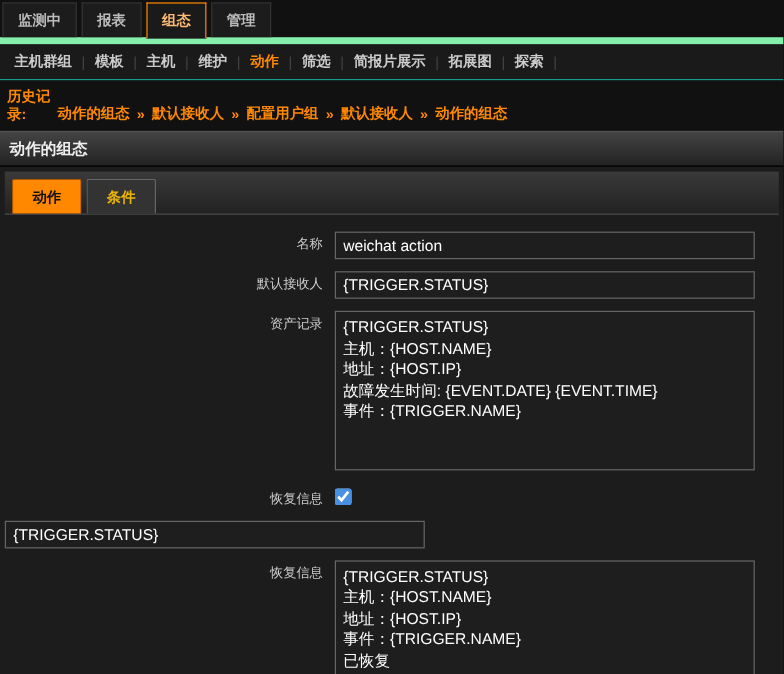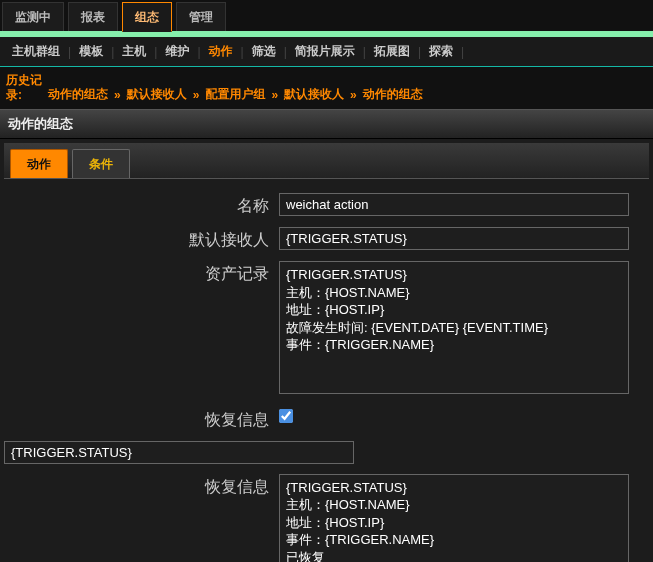--- a/index.html
+++ b/index.html
@@ -111,21 +111,21 @@
     display: flex;
     align-items: flex-start;
     margin-bottom: 10px;
   }
   .form-row .label {
     width: 275px;
     text-align: right;
     color: #ccc;
     padding-right: 10px;
     padding-top: 3px;
-    font-size: 16px;
+    font-size: 11px;
   }
   .form-row .control { flex: 0 0 auto; }
   input[type=text] {
     width: 350px;
     background: #1e1e1e;
     border: 1px solid #666;
     color: #fff;
     padding: 3px 6px;
     font-size: 13px;
     font-family: inherit;

